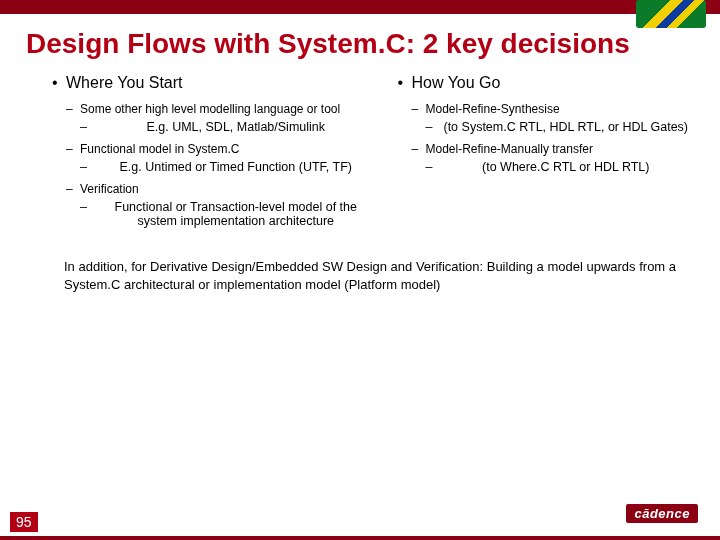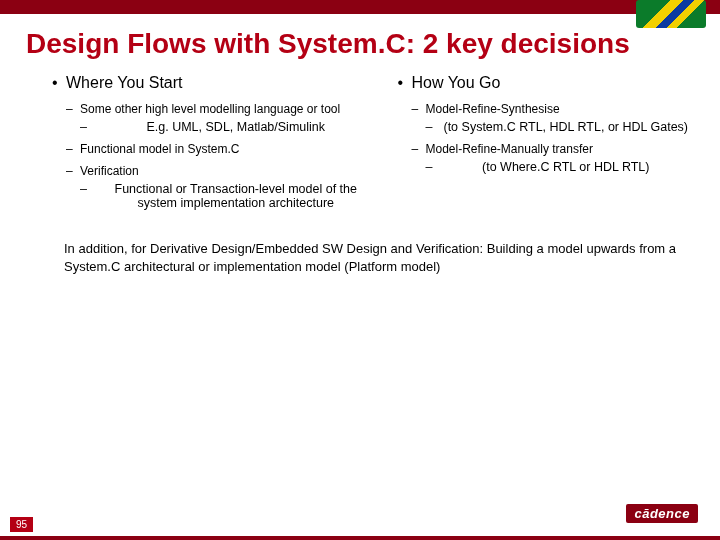--- a/index.html
+++ b/index.html
@@ -80,21 +80,21 @@
     position: absolute;
     bottom: 0; left: 0; right: 0;
     height: 4px;
     background: #8b0012;
   }
   .pagenum {
     position: absolute;
     bottom: 8px; left: 10px;
     background: #b40014;
     color: #fff;
-    font-size: 10px;
+    font-size: 14px;
     padding: 2px 6px;
   }
   .logo {
     position: absolute;
     bottom: 17px; right: 22px;
     font-style: italic;
     font-weight: bold;
     color: #fff;
     background: #8b0012;
     padding: 2px 8px;
@@ -110,20 +110,21 @@
 <div class="flag"></div>
 
 <div class="title">Design Flows with System.C:  2 key decisions</div>
 
 <div class="content">
   <div class="col left">
     <div class="b1"><span>Where You Start</span></div>
     <div class="b2"><span>Some other high level modelling language or tool</span></div>
     <div class="b3"><span>E.g. UML, SDL, Matlab/Simulink</span></div>
     <div class="b2"><span>Functional model in System.C</span></div>
+    <div class="b3"><span>E.g. Untimed or Timed Function (UTF, TF)</span></div>
     <div class="b2"><span>Verification</span></div>
     <div class="b3"><span>Functional or Transaction-level model of the system implementation architecture</span></div>
   </div>
   <div class="col right">
     <div class="b1"><span>How You Go</span></div>
     <div class="b2"><span>Model-Refine-Synthesise</span></div>
     <div class="b3"><span>(to System.C RTL, HDL RTL, or HDL Gates)</span></div>
     <div class="b2"><span>Model-Refine-Manually transfer</span></div>
     <div class="b3"><span>(to Where.C RTL or HDL RTL)</span></div>
   </div>

